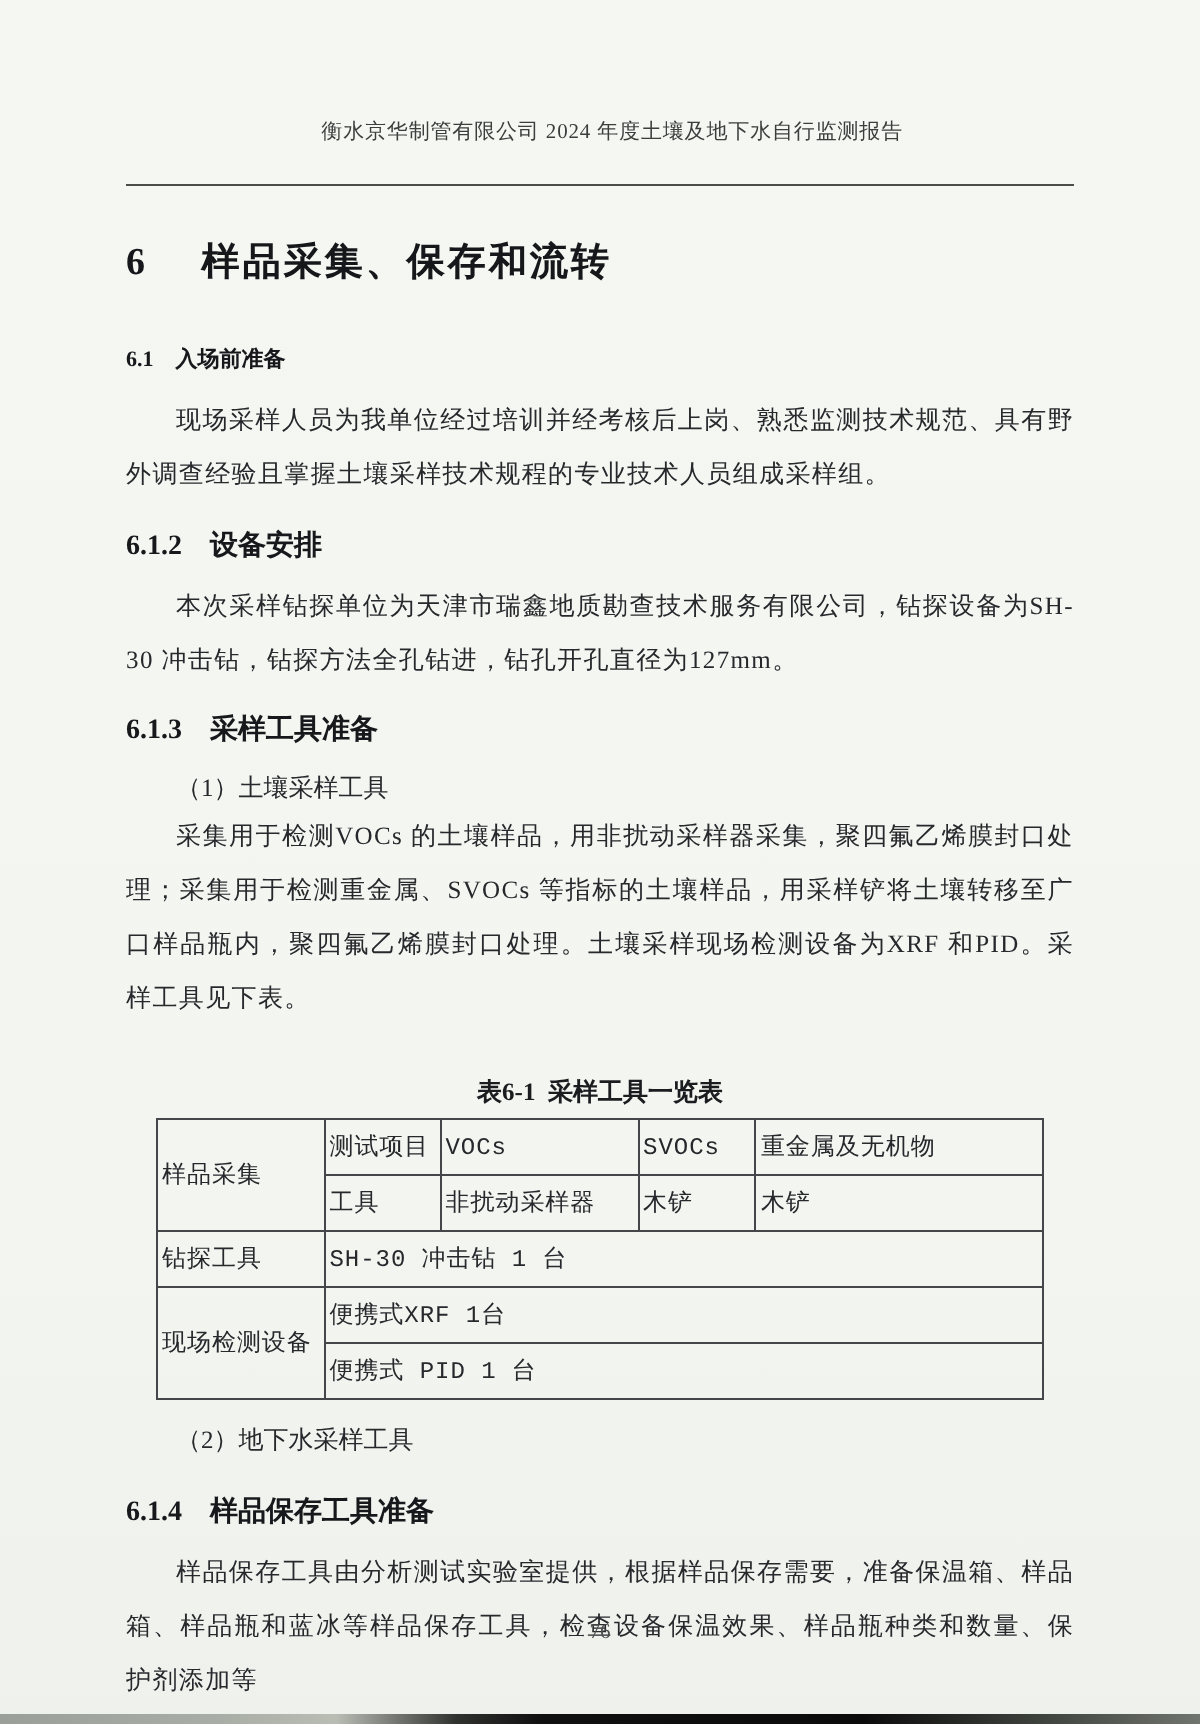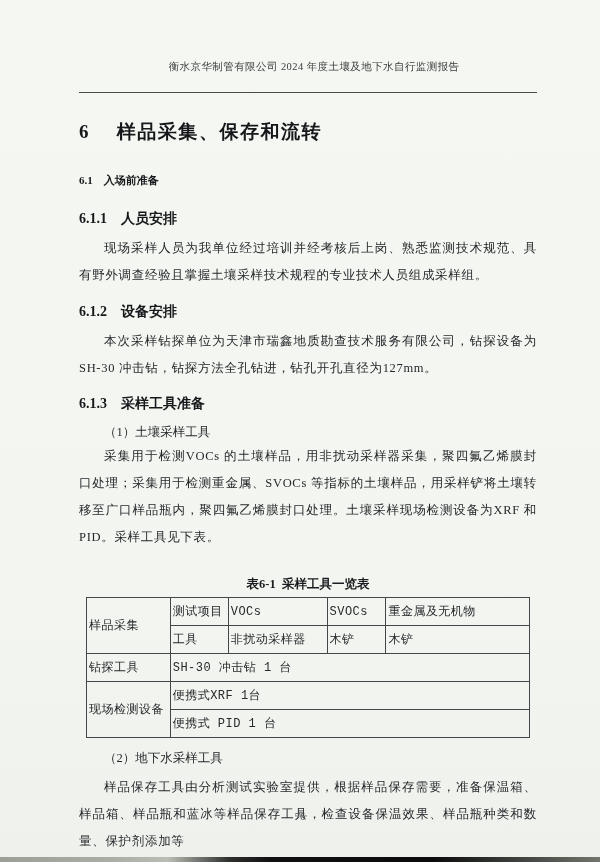--- a/index.html
+++ b/index.html
@@ -8,21 +8,20 @@
     background: #e9ece7;
     font-family: "Liberation Serif", "DejaVu Serif", serif;
   }
   .page {
     position: relative;
     width: 600px; height: 862px;
     background: linear-gradient(180deg, #f5f7f2 0%, #f3f5f0 70%, #eef1ec 100%);
     color: #24262a;
     overflow: hidden;
     box-sizing: border-box;
-    padding-left: 16px;
   }
   .content { padding: 0 63px; }
   .header {
     margin: 0 63px;
     padding-top: 46px;
     padding-bottom: 4px;
     border-bottom: 1px solid #4a4d4a;
     text-align: center;
     font-size: 10.5px;
     line-height: 14px;
@@ -133,21 +132,20 @@
 
   <div class="header">
     <span>衡水京华制管有限公司 2024 年度土壤及地下水自行监测报告</span>
   </div>
 
   <div class="content">
     <h1 class="doc-title">6　 样品采集、保存和流转</h1>
 
     <h2 class="h2">6.1　入场前准备</h2>
 
-    <h3 class="h3" style="margin-top:18px;">6.1.1　人员安排</h3>
     <p class="para">现场采样人员为我单位经过培训并经考核后上岗、熟悉监测技术规范、具有野外调查经验且掌握土壤采样技术规程的专业技术人员组成采样组。</p>
 
     <h3 class="h3 tight">6.1.2　设备安排</h3>
     <p class="para">本次采样钻探单位为天津市瑞鑫地质勘查技术服务有限公司，钻探设备为SH-30 冲击钻，钻探方法全孔钻进，钻孔开孔直径为127mm。</p>
 
     <h3 class="h3 tight" style="margin-top:12px;">6.1.3　采样工具准备</h3>
     <p class="list-label">（1）土壤采样工具</p>
     <p class="para" style="margin-top:1px;">采集用于检测VOCs 的土壤样品，用非扰动采样器采集，聚四氟乙烯膜封口处理；采集用于检测重金属、SVOCs 等指标的土壤样品，用采样铲将土壤转移至广口样品瓶内，聚四氟乙烯膜封口处理。土壤采样现场检测设备为XRF 和PID。采样工具见下表。</p>
 
     <div class="table-caption">表6-1  采样工具一览表</div>
@@ -182,18 +180,19 @@
           <td colspan="4">便携式XRF 1台</td>
         </tr>
         <tr>
           <td colspan="4">便携式 PID 1 台</td>
         </tr>
       </tbody>
     </table>
 
     <p class="list-label" style="margin-top:10px;">（2）地下水采样工具</p>
 
+    <h3 class="h3" style="margin-top:17px;">6.1.4　样品保存工具准备</h3>
     <p class="para">样品保存工具由分析测试实验室提供，根据样品保存需要，准备保温箱、样品箱、样品瓶和蓝冰等样品保存工具，检查设备保温效果、样品瓶种类和数量、保护剂添加等</p>
   </div>
 
   <div class="page-number">76</div>
   <div class="scan-edge"></div>
 </div>
 
 </body></html>

